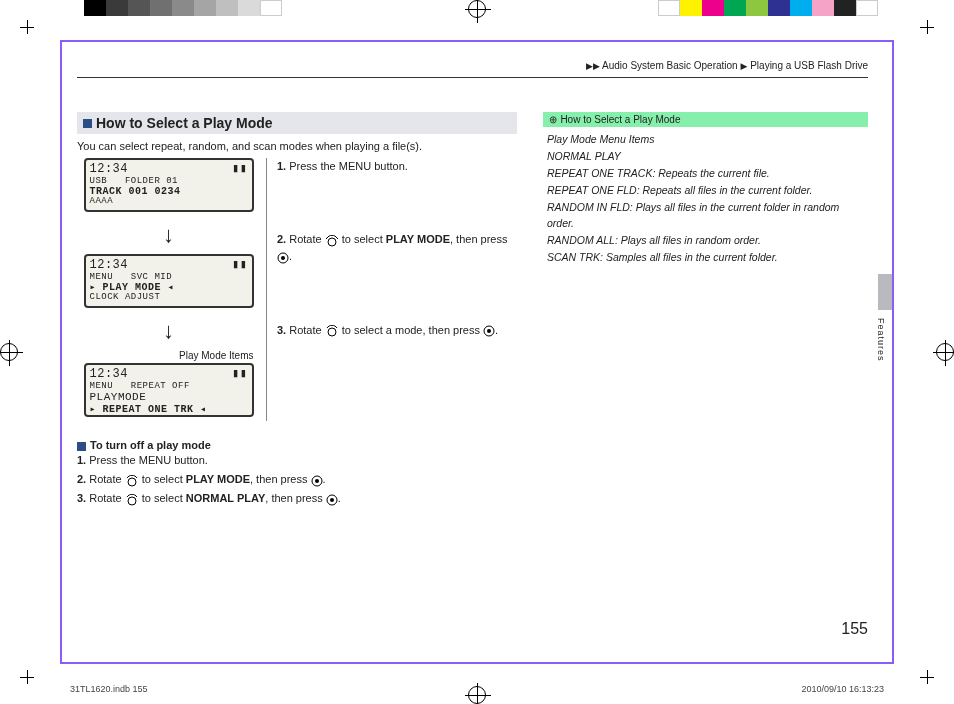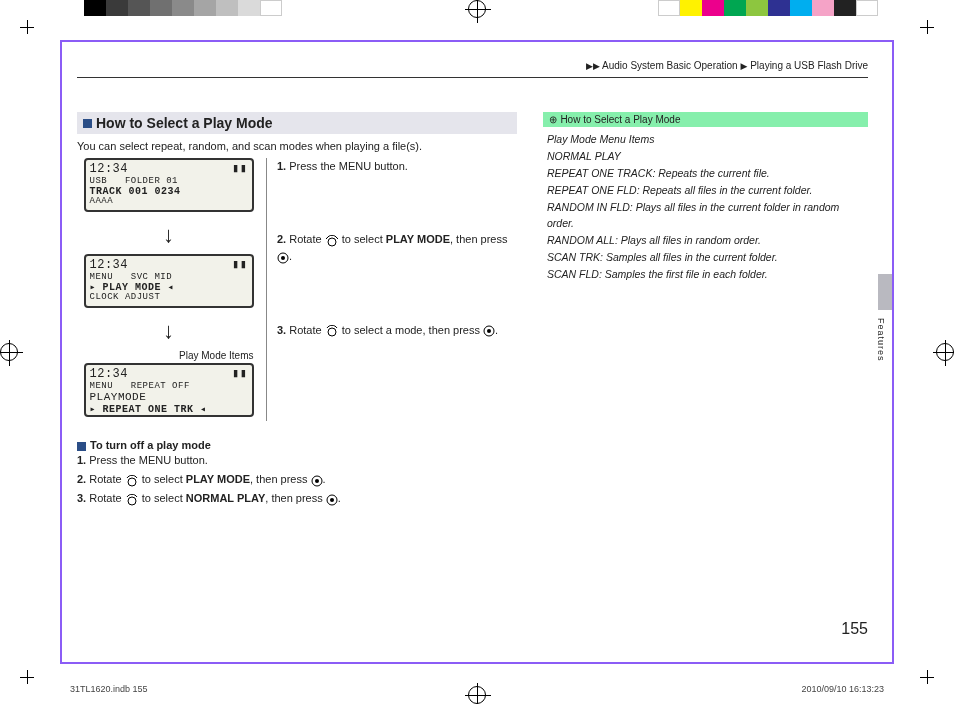--- a/index.html
+++ b/index.html
@@ -270,21 +270,20 @@
         <span class="crosshair">⊕</span><span>How to Select a Play Mode</span>
       </div>
       <div class="r-body">
         <div>Play Mode Menu Items</div>
         <div>NORMAL PLAY</div>
         <div>REPEAT ONE TRACK: Repeats the current file.</div>
         <div>REPEAT ONE FLD: Repeats all files in the current folder.</div>
         <div>RANDOM IN FLD: Plays all files in the current folder in random order.</div>
         <div>RANDOM ALL: Plays all files in random order.</div>
         <div>SCAN TRK: Samples all files in the current folder.</div>
-        <div>SCAN FLD: Samples the first file in each folder.</div>
       </div>
       <div class="side-tab"></div>
       <div class="side-label">Features</div>
     </div>
   </div>
 
   <div class="pagenum">155</div>
 </div>
 
 <div class="footer">

